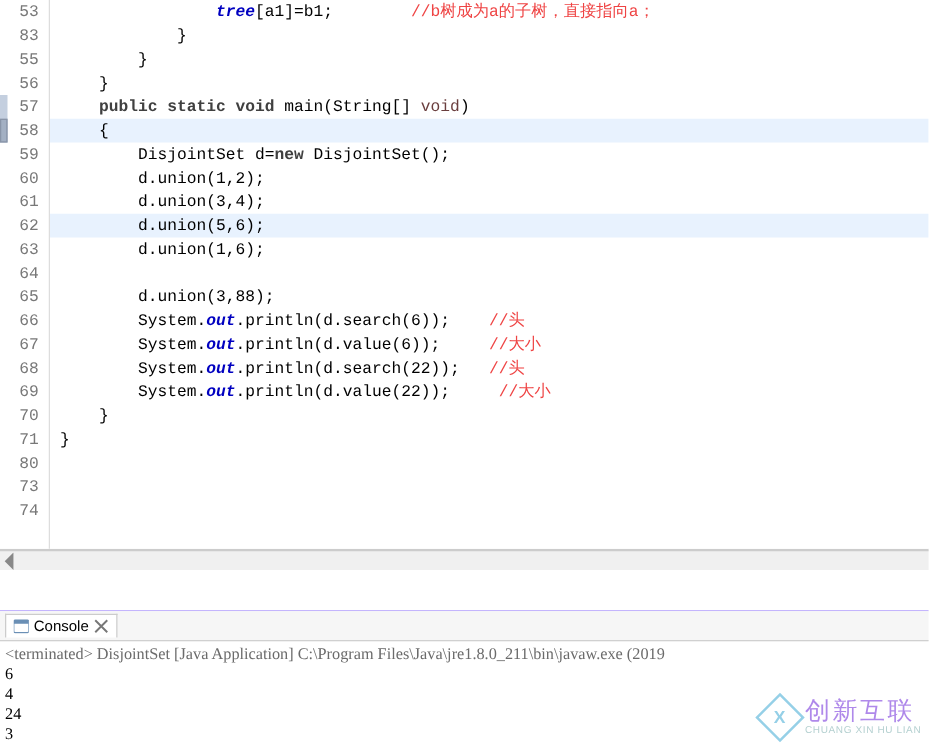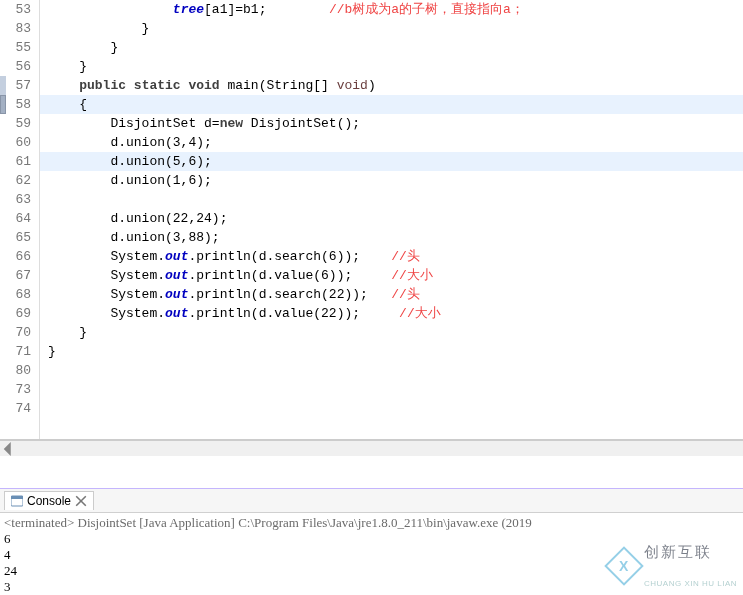--- a/index.html
+++ b/index.html
@@ -128,22 +128,22 @@
 }
 .watermark .wm-logo {
   width: 28px; height: 28px;
   border: 2px solid #3fa9d4;
   transform: rotate(45deg);
   display:flex;align-items:center;justify-content:center;
   color:#3fa9d4;font-weight:bold;
 }
 .watermark .wm-logo span{ transform: rotate(-45deg); font-size:14px;}
 .watermark .wm-text { line-height:1.1; }
-.watermark .wm-cn { font-size:15px; color:#0f172a; letter-spacing:2px;}
-.watermark .wm-en { font-size:8px; color:#7aa; letter-spacing:0.5px;margin-top:20px;}
+.watermark .wm-cn { font-size:20px; color:#6d28d9; letter-spacing:2px;}
+.watermark .wm-en { font-size:8px; color:#7aa; letter-spacing:0.5px;}
 </style>
 </head>
 <body>
 
 <div class="editor">
   <div class="gutter">
     <div class="gutter-block gb-57"></div>
     <div class="gutter-block gb-58"></div>
 
     <div id="gutter-lines">
@@ -172,25 +172,25 @@
       </div>
   </div>
   <div class="code-area" id="code-area">
       <div class="line">                <span class="sfield">tree</span>[a1]=b1;        <span class="comment">//b树成为a的子树，直接指向a；</span></div>
       <div class="line">            }</div>
       <div class="line">        }</div>
       <div class="line">    }</div>
       <div class="line">    <span class="kw">public </span><span class="kw">static </span><span class="kw">void</span> main(String[] <span class="arg">void</span>)</div>
       <div class="line hl">    {</div>
       <div class="line">        DisjointSet d=<span class="kw">new</span> DisjointSet();</div>
+      <div class="line">        d.union(1,2);</div>
       <div class="line">        d.union(3,4);</div>
       <div class="line hl">        d.union(5,6);</div>
       <div class="line">        d.union(1,6);</div>
       <div class="line">        </div>
-      <div class="line">        d.union(22,24);</div>
       <div class="line">        d.union(3,88);</div>
       <div class="line">        System.<span class="sfield">out</span>.println(d.search(6));    <span class="comment">//头</span></div>
       <div class="line">        System.<span class="sfield">out</span>.println(d.value(6));     <span class="comment">//大小</span></div>
       <div class="line">        System.<span class="sfield">out</span>.println(d.search(22));   <span class="comment">//头</span></div>
       <div class="line">        System.<span class="sfield">out</span>.println(d.value(22));     <span class="comment">//大小</span></div>
       <div class="line">    }</div>
       <div class="line">}</div>
       <div class="line"></div>
     </div>
 </div>

